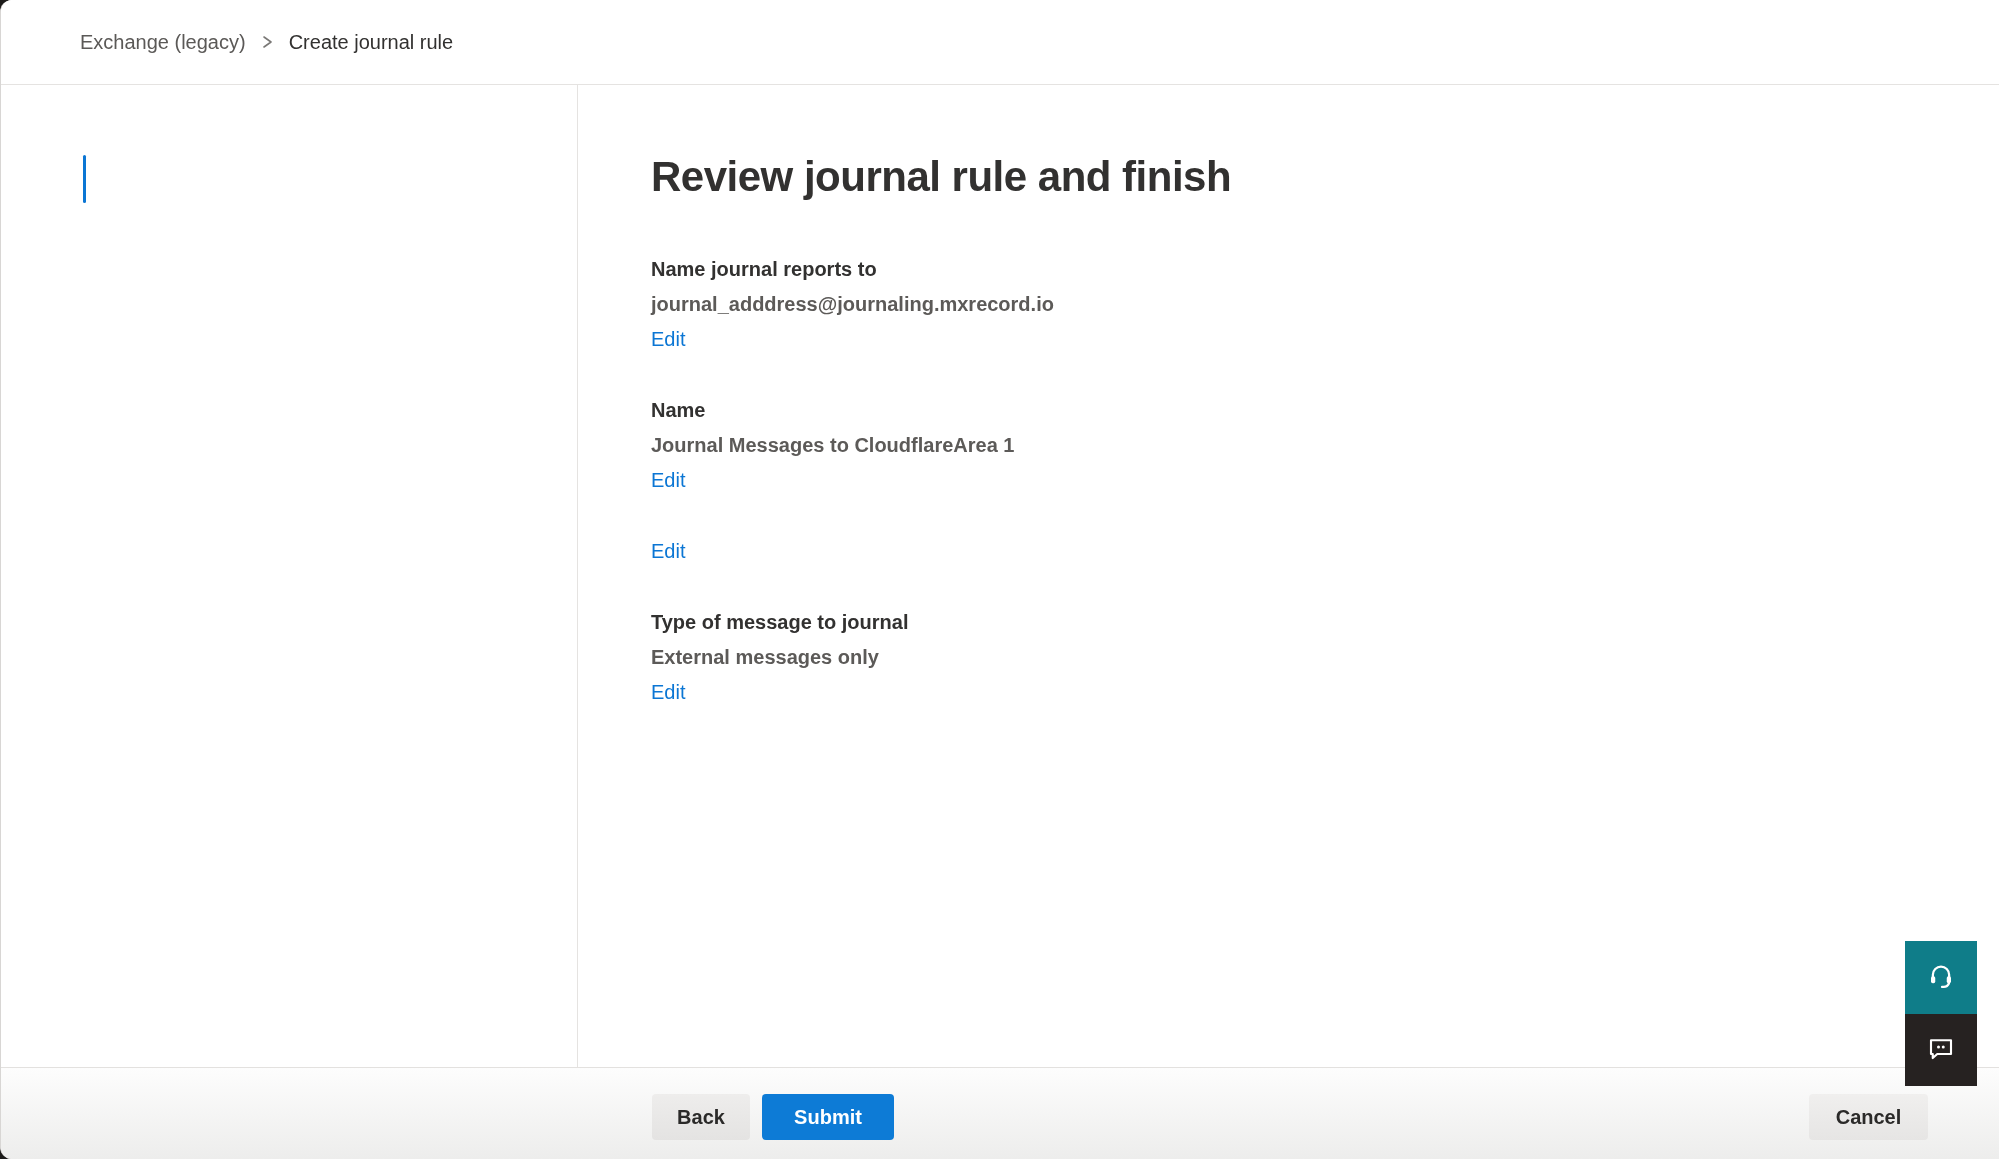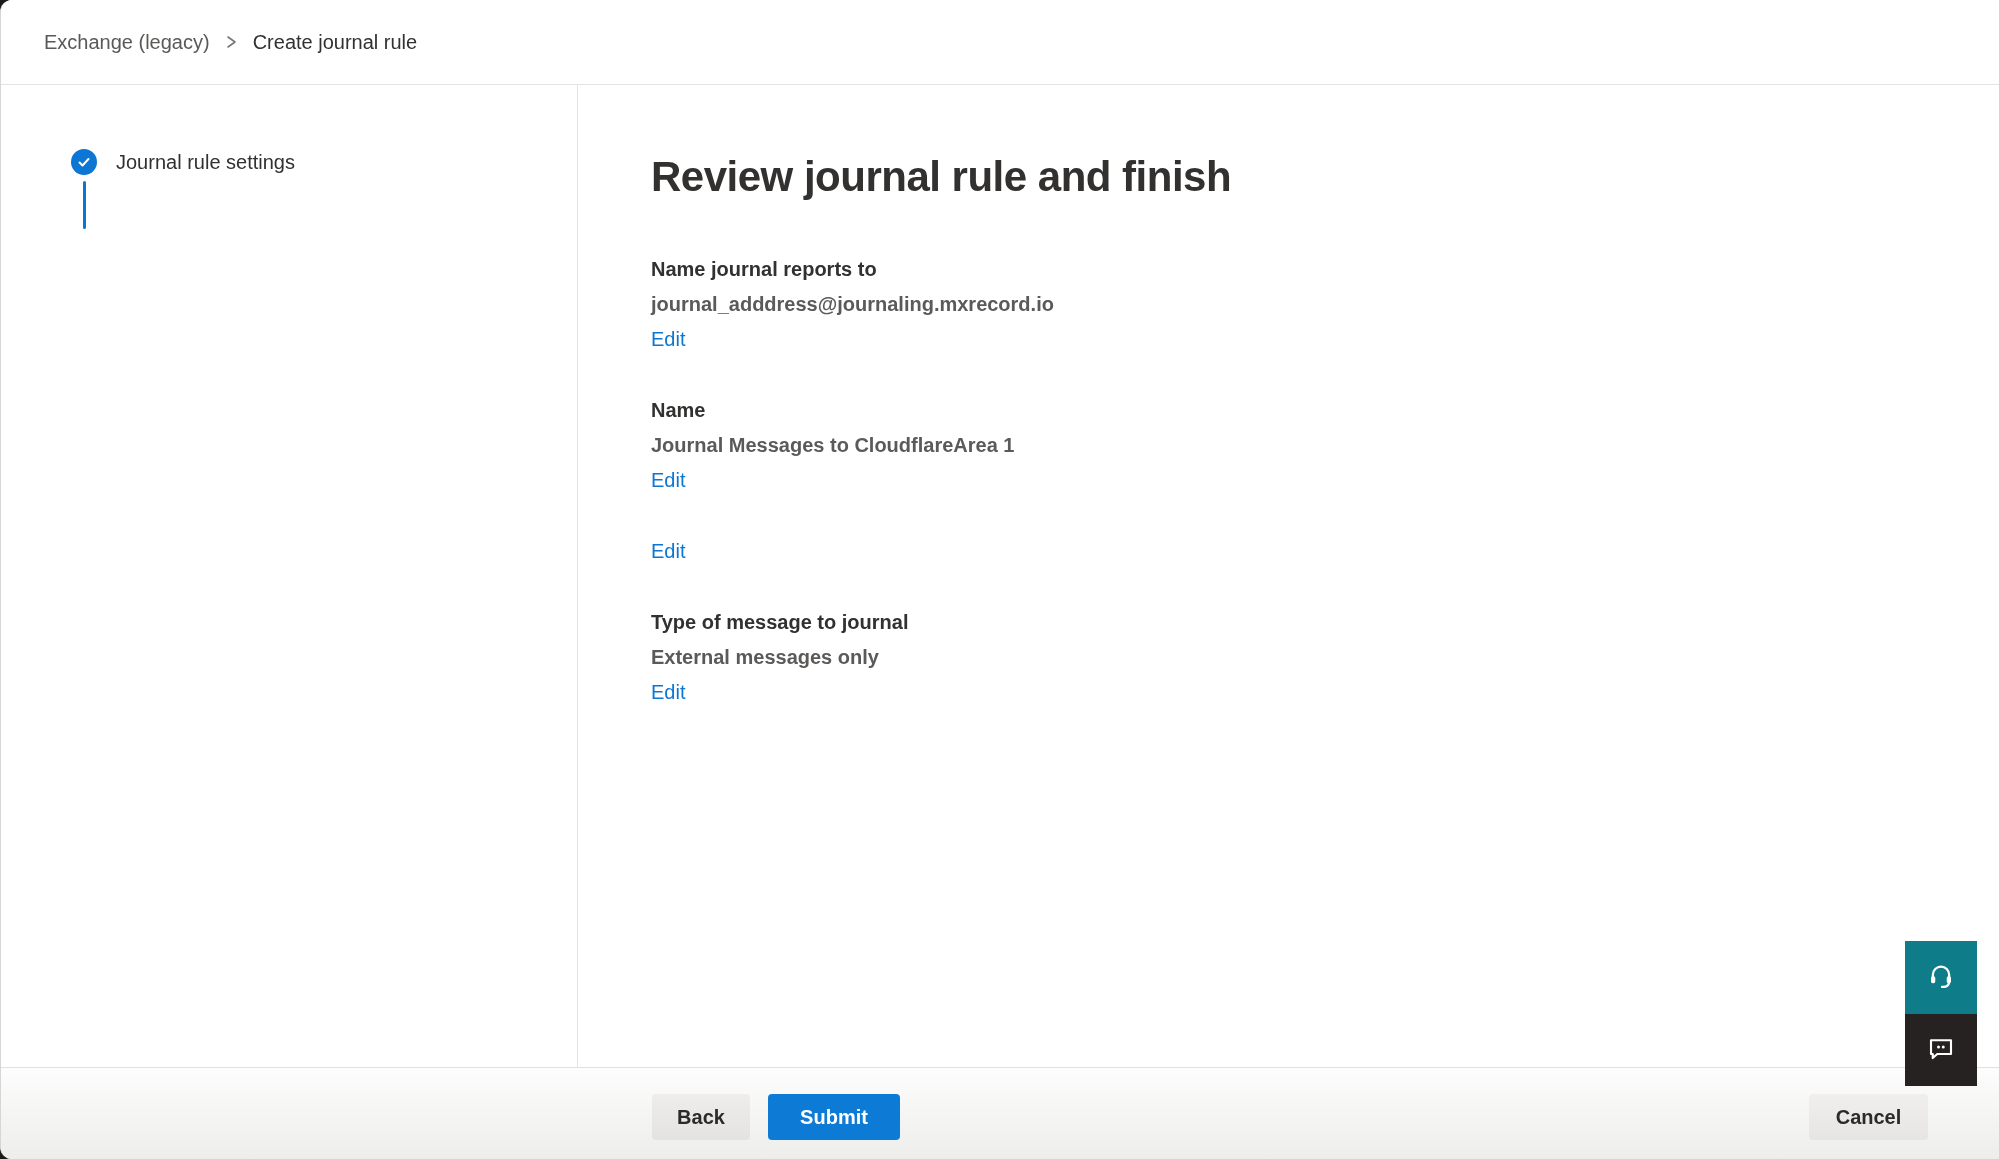--- a/index.html
+++ b/index.html
@@ -10,21 +10,21 @@
   }
   .panel{
     position:absolute;inset:0;background:#fff;
     border-radius:12px 0 0 12px;overflow:hidden;
     display:flex;flex-direction:column;
     border-left:1px solid #d8d6d4;
   }
   
   .header{
     flex:0 0 85px;display:flex;align-items:center;
-    padding-left:43px;border-bottom:1px solid #e5e3e1;background:#fff;
+    padding-left:79px;border-bottom:1px solid #e5e3e1;background:#fff;
     box-sizing:border-box;
   }
   .breadcrumb{display:flex;align-items:center;gap:15px;font-size:20px;}
   .crumb-link{color:#5b5957;cursor:pointer;}
   .crumb-chevron{display:flex;align-items:center;color:#7a7876;}
   .crumb-current{color:#323130;}
   
   .body{flex:1;display:flex;min-height:0;background:#fff;}
   .sidebar{
     flex:0 0 577px;width:577px;box-sizing:border-box;
@@ -60,21 +60,21 @@
     display:flex;align-items:flex-start;
     padding:26px 71px 0 651px;
   }
   .btn{
     height:46px;border:none;border-radius:4px;cursor:pointer;
     font-family:inherit;font-size:20px;font-weight:700;
     display:inline-flex;align-items:center;justify-content:center;
     padding:0;
   }
   .btn-back{width:98px;background:linear-gradient(#eeedec,#e4e3e2);color:#2b2a29;}
-  .btn-submit{width:132px;background:#0d7bd6;color:#fff;margin-left:18px;}
+  .btn-submit{width:132px;background:#0d7bd6;color:#fff;margin-left:12px;}
   .btn-cancel{width:119px;background:linear-gradient(#f0efee,#e6e5e4);color:#2b2a29;margin-left:auto;}
   
   .float-stack{
     position:absolute;right:22px;top:941px;width:72px;
     display:flex;flex-direction:column;z-index:10;
   }
   .float-btn{
     width:72px;border:none;cursor:pointer;
     display:flex;align-items:center;justify-content:center;padding:0;
   }
@@ -95,28 +95,20 @@
             <polyline points="3,3 10,8 3,13" stroke="#7a7876" stroke-width="1.6" fill="none" stroke-linecap="round" stroke-linejoin="round"></polyline>
           </svg>
         </span>
         <span class="crumb-current">Create journal rule</span>
       </div>
     </div>
 
     <div class="body">
 
       <div class="sidebar">
-        <div class="step-row">
-          <span class="step-circle">
-            <svg width="16" height="16" viewBox="0 0 16 16" fill="none">
-              <polyline points="3.5,8.5 6.5,11.5 12.5,5" stroke="#ffffff" stroke-width="2" fill="none" stroke-linecap="round" stroke-linejoin="round"></polyline>
-            </svg>
-          </span>
-          <span class="step-label">Journal rule settings</span>
-        </div>
         <div class="connector"></div>
       </div>
 
       <div class="main">
         <h1 class="title">Review journal rule and finish</h1>
 
         <div class="section">
           <div class="sec-label">Name journal reports to</div>
           <div class="sec-value">journal_adddress@journaling.mxrecord.io</div>
           <a class="sec-edit">Edit</a>

